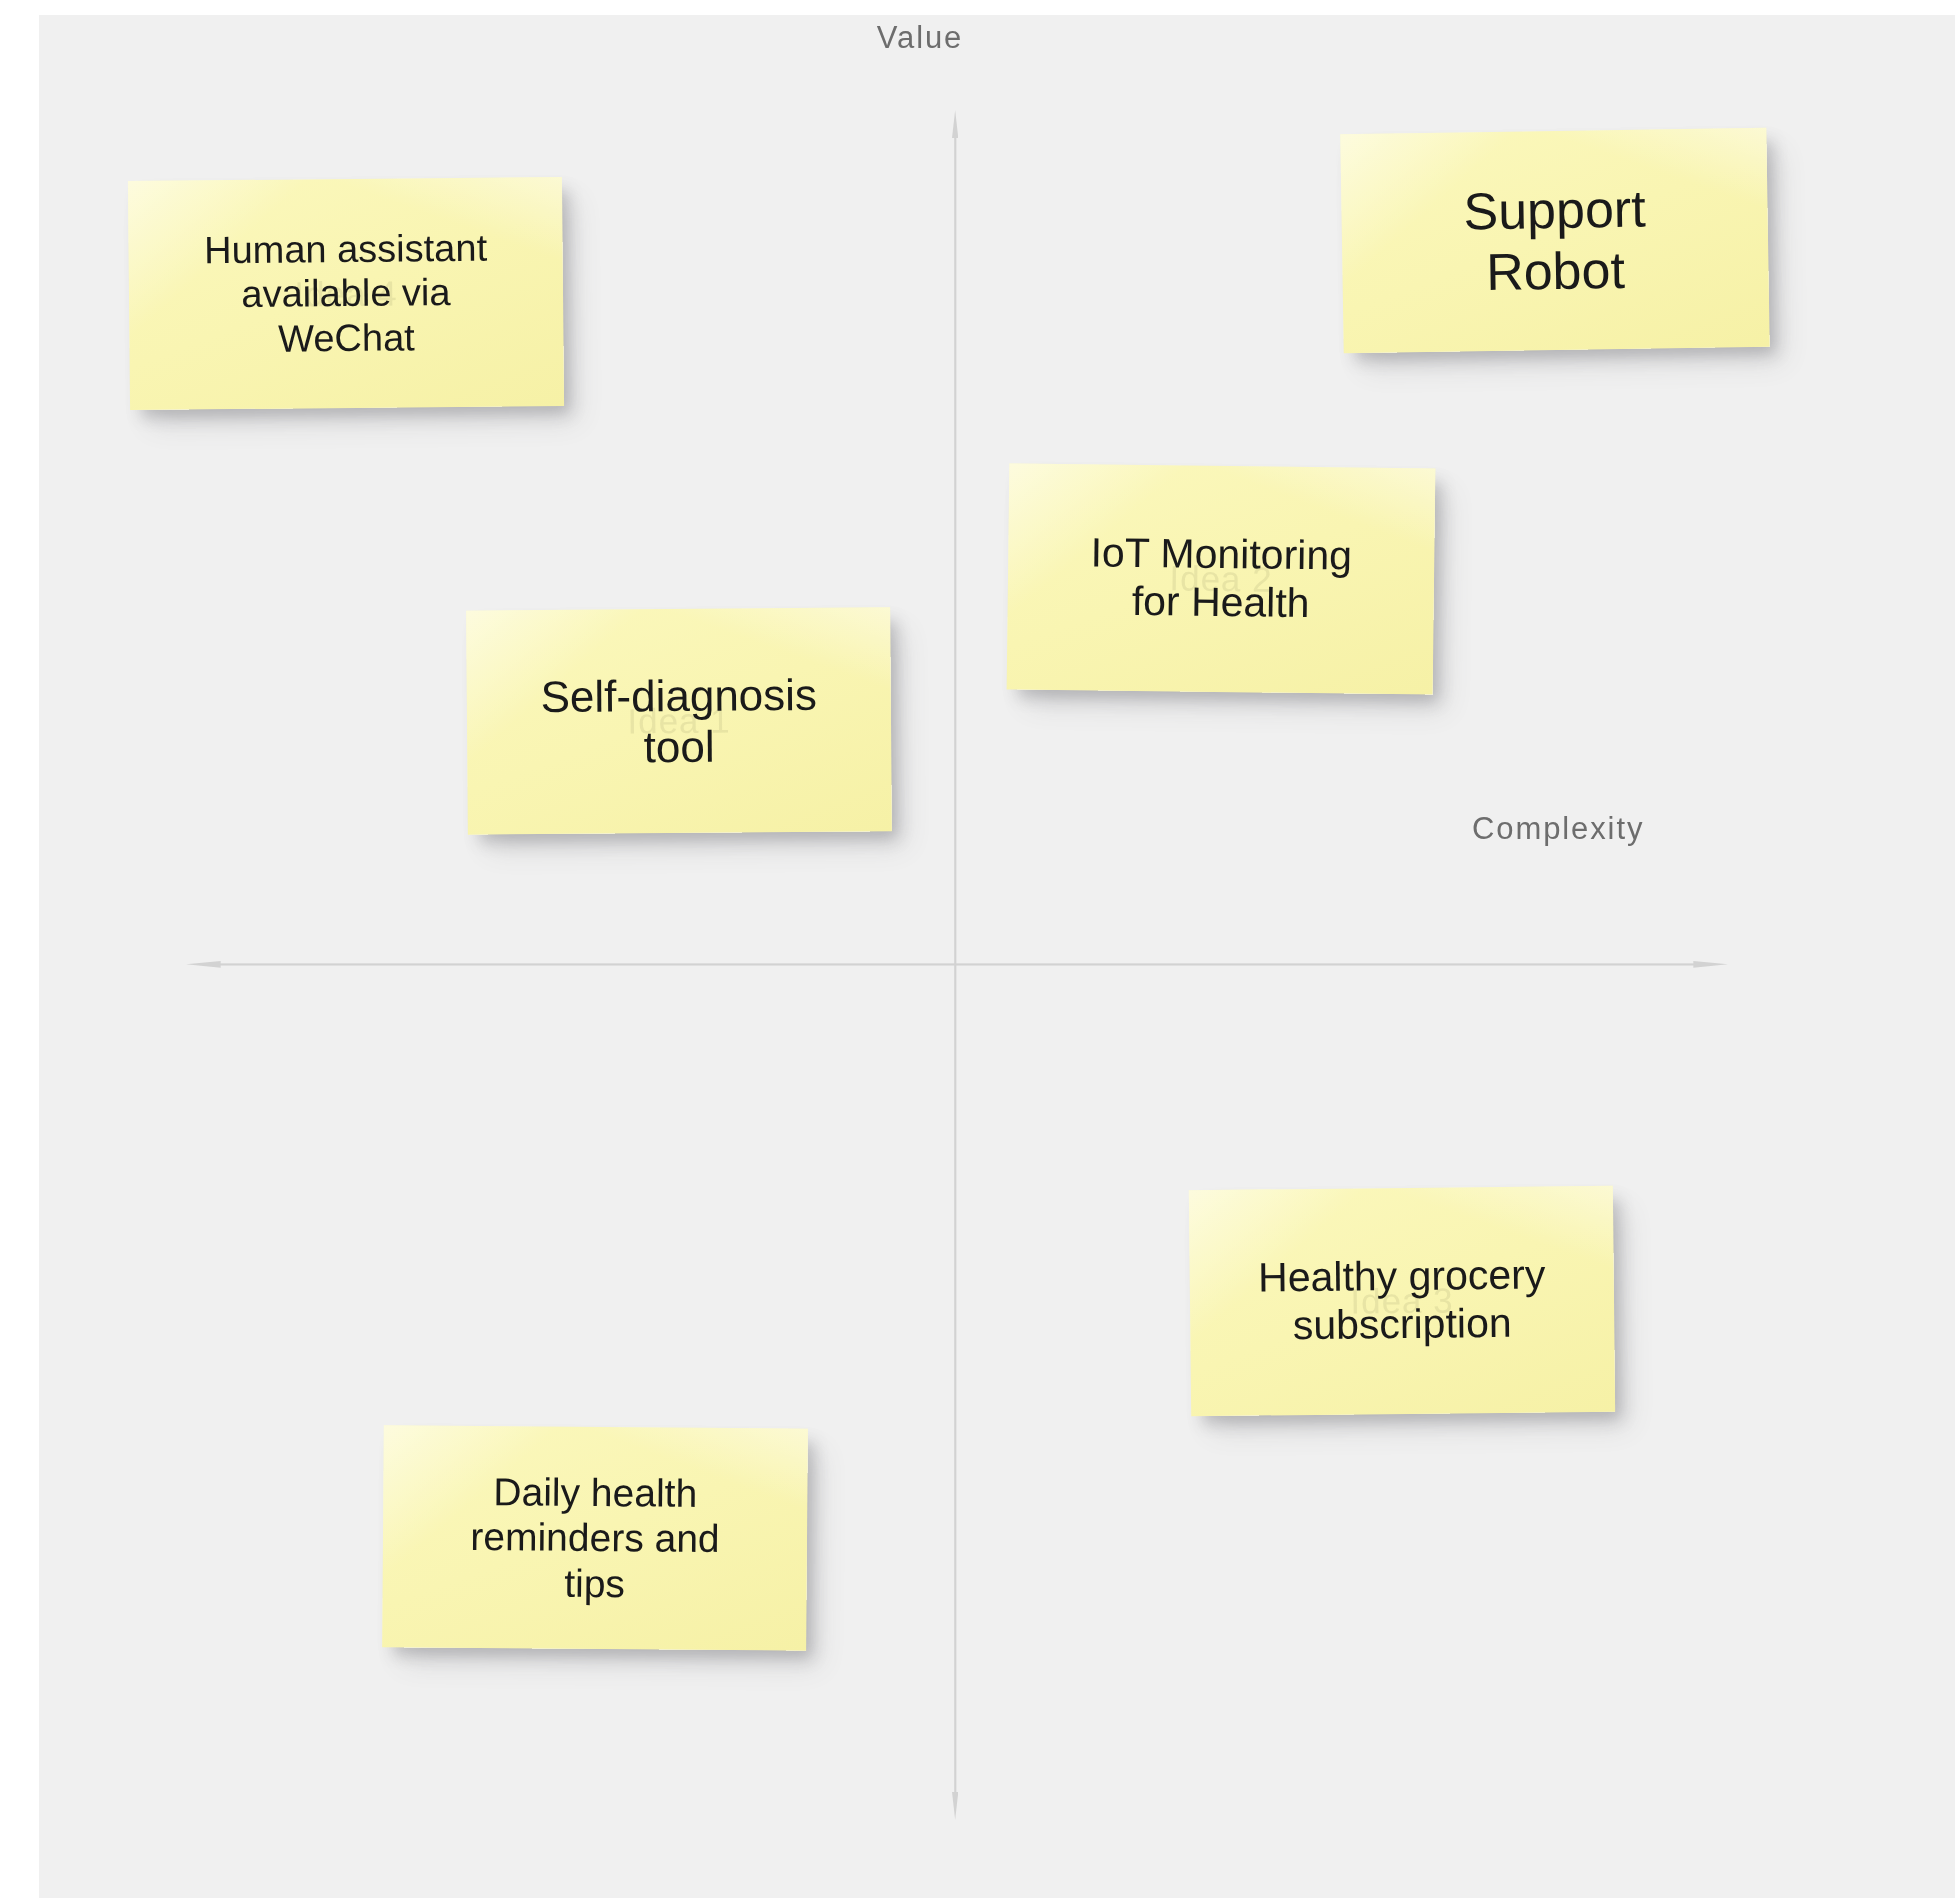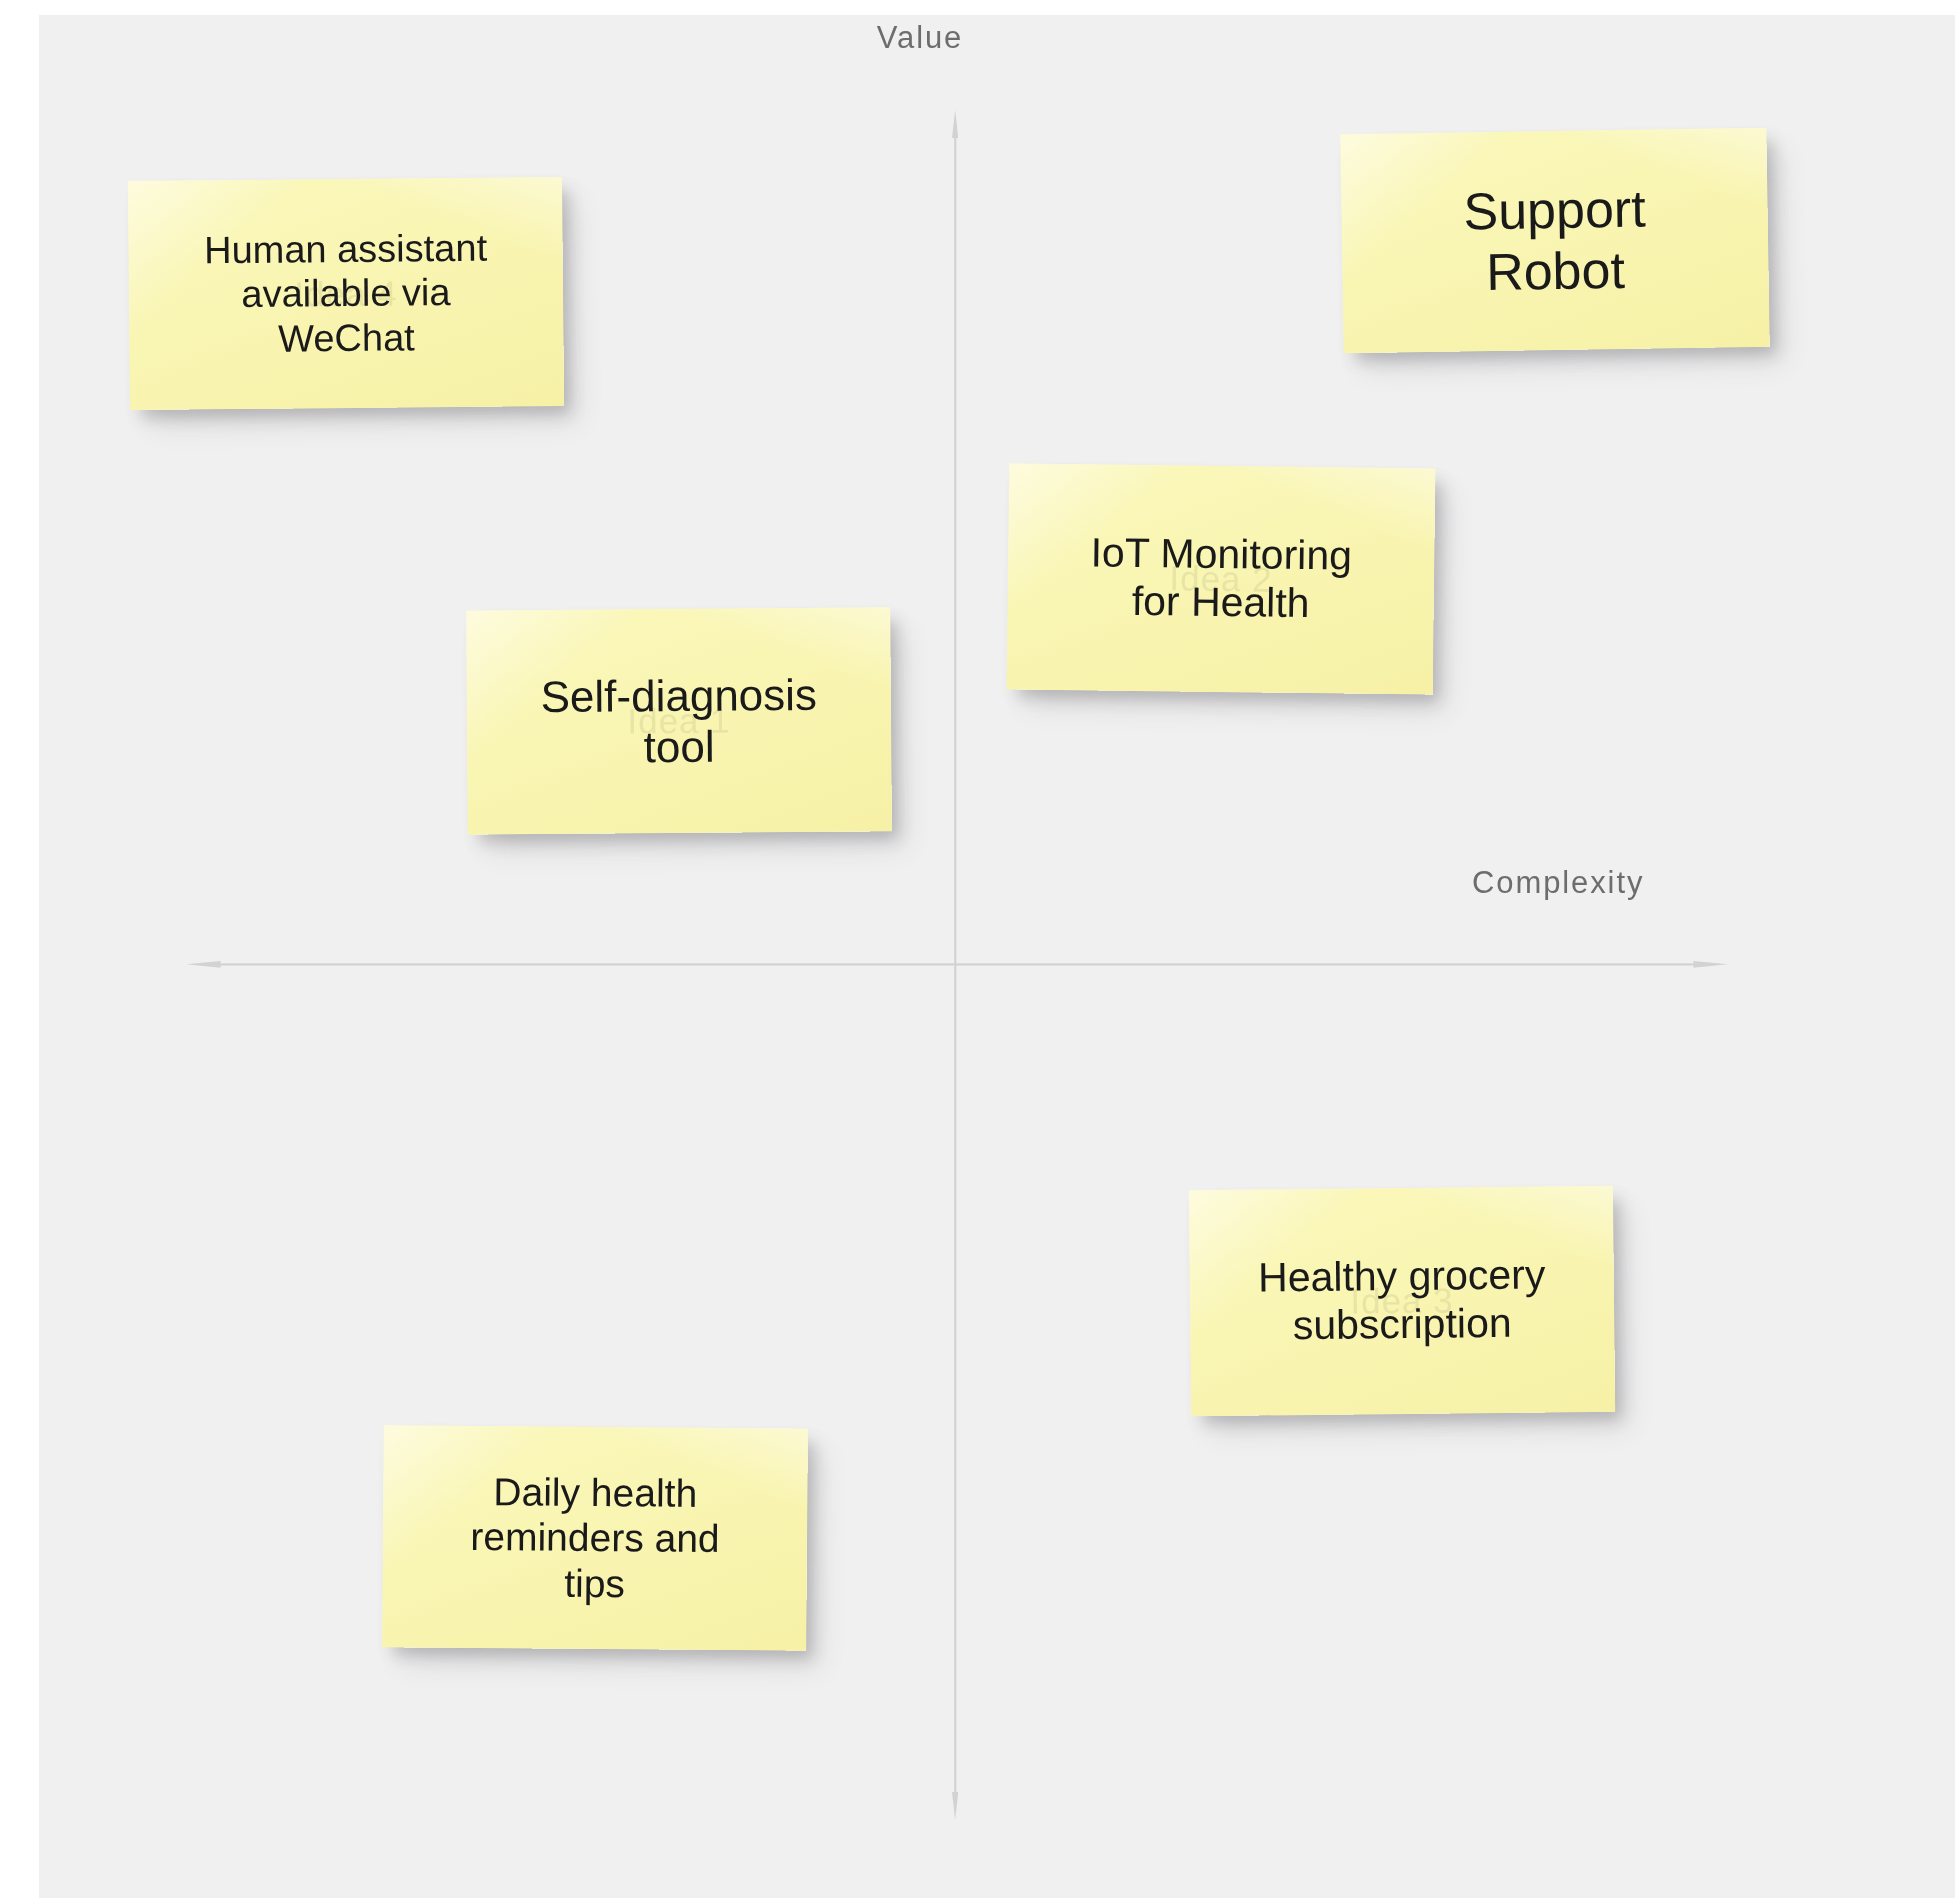--- a/index.html
+++ b/index.html
@@ -37,21 +37,21 @@
   
   .axis-label{
     position:absolute;
     color:#6d6d6d;
     font-size:31px;
     letter-spacing:1.9px;
     white-space:nowrap;
     font-weight:400;
   }
   #label-value{ left:920px; top:4.8px; transform:translateX(-50%); }
-  #label-complexity{ left:1472px; top:850px; }
+  #label-complexity{ left:1472px; top:796px; }
 
   
   .note{
     position:absolute;
     box-sizing:border-box;
     display:flex;
     align-items:center;
     justify-content:center;
     text-align:center;
     color:#1a1a1a;

